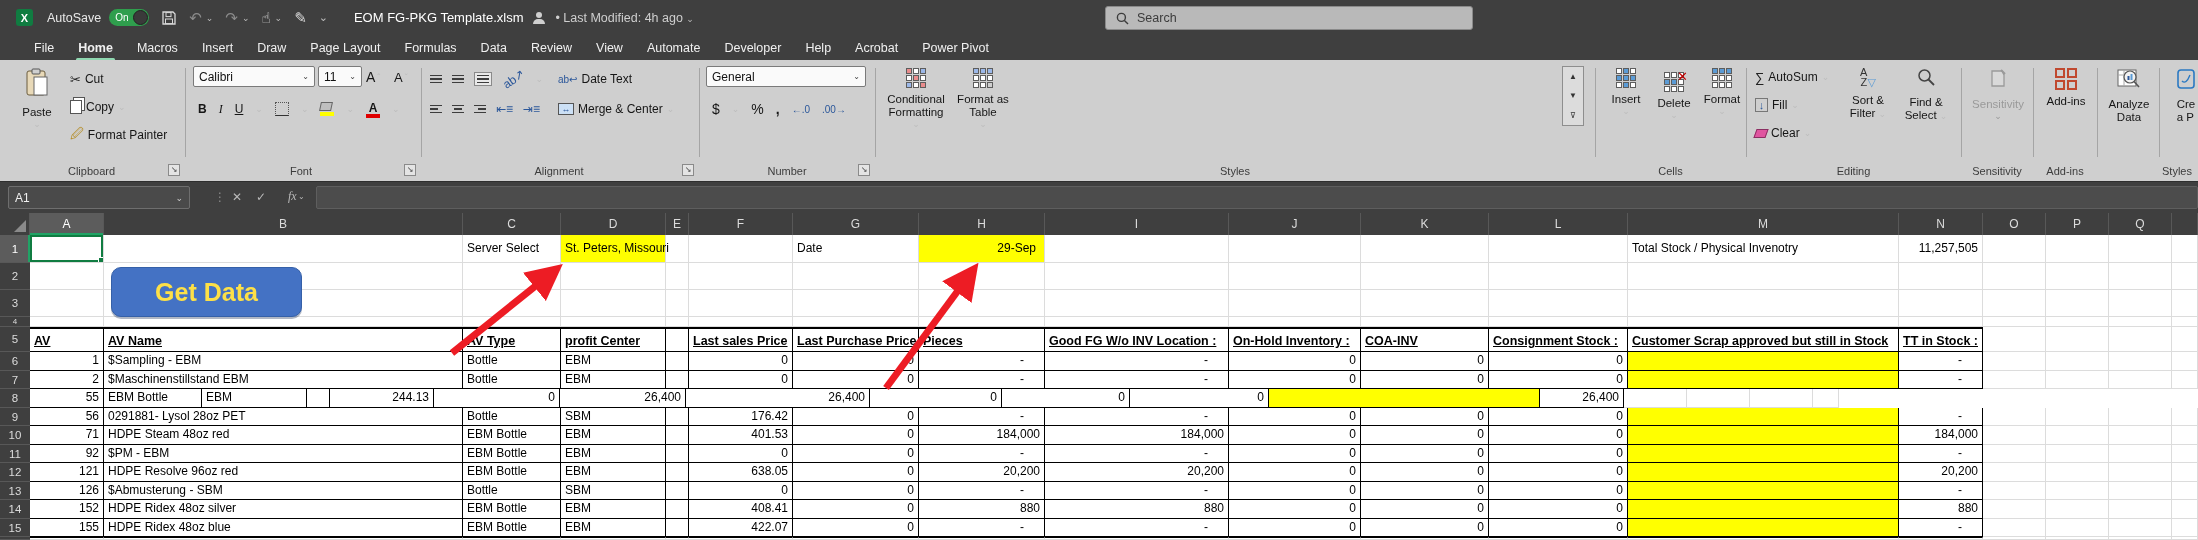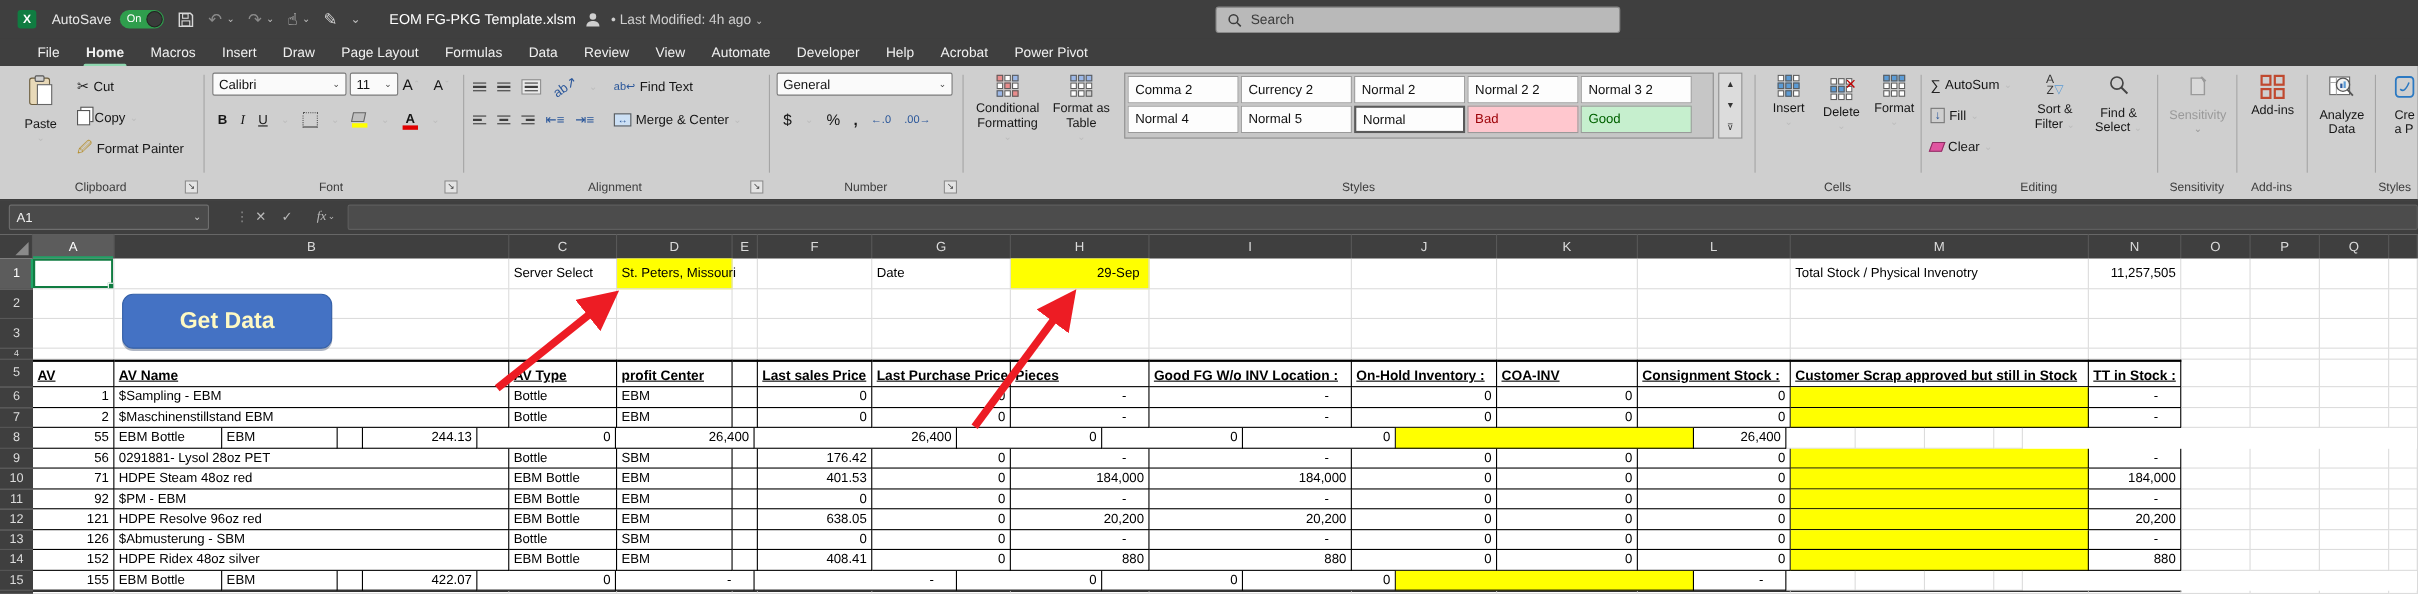--- a/index.html
+++ b/index.html
@@ -92,21 +92,21 @@
   .cell.hdr { font-weight:bold; text-decoration:underline; font-size:12.5px; }
   .cell.right { text-align:right; }
   .cell.dash { text-align:right; padding-right:20px; }
   .cell.yellow { background:#FFFF00; }
   .cell.ovf { overflow:visible; position:relative; z-index:3; }
   .cell.selcell { box-shadow:inset 0 0 0 2px #107C41; position:relative; }
   .cell.selcell::after { content:""; position:absolute; right:-3px; bottom:-3px; width:6px; height:6px;
     background:#107C41; border:1px solid #fff; z-index:5; }
 
   #getdata { position:absolute; left:111px; top:54px; width:191px; height:50px; background:#4472C4;
-    border:1px solid #3560a8; border-radius:10px; color:#fef9c3; font-size:21px; font-weight:600;
+    border:1px solid #3560a8; border-radius:10px; color:#fde047; font-size:25px; font-weight:600;
     display:flex; align-items:center; justify-content:center; box-shadow:0 2px 0 rgba(30,50,90,.35); z-index:4; }
   #arrows { position:absolute; left:0; top:0; width:2198px; height:540px; pointer-events:none; z-index:40; }
 </style>
 </head>
 <body>
 
 <div id="titlebar">
   <div class="xl-icon">X</div>
   <div class="tb-item" style="margin-left:14px;">AutoSave</div>
   <div class="toggle">
@@ -271,21 +271,21 @@
     <span class="bars">
         <i style="width:12px"></i>
         <i style="width:8px;margin-left:auto;"></i>
         <i style="width:12px"></i>
       </span>
     <span style="color:#2b579a;font-size:12px;">⇤≡</span>
     <span style="color:#2b579a;font-size:12px;">⇥≡</span>
   </div>
   <div class="smallrow" style="left:558px;top:8px;">
     <span style="font-size:10px;color:#2b579a;">ab↩</span>
-    <span>Find Text</span>
+    <span>Date Text</span>
     </div>
   <div class="smallrow" style="left:558px;top:38px;">
     <span style="width:16px;height:12px;border:1px solid #555;background:#cce0f5;color:#2b579a;font-size:9px;text-align:center;line-height:11px;">↔</span>
     <span>Merge &amp; Center</span>
       <span class="chev">⌄</span>
     </div>
   <div class="rgroup-label" style="left:424px;width:270px;">Alignment</div>
   <div class="launcher" style="left:682px;">↘</div>
 
   <div class="ddl" style="position:absolute;left:706px;top:6px;width:160px;">
@@ -326,36 +326,20 @@
         <b></b>
         <b style="background:#e98c8c"></b>
         <b></b>
         <b style="background:#9cb8e8"></b>
         <b></b>
         <b style="background:#e98c8c"></b>
     </span>
     <span>Conditional Formatting</span>
       <span class="chev">⌄</span>
   </div>
-  <div id="stylegallery" style="position:absolute;left:1022px;top:6px;width:536px;height:60px;border:1px solid #8e8e8e;background:#c6c6c6;padding:2px;">
-      <div style="display: flex; gap: 2px; margin-bottom: 2px;">
-        <div class="chip">Comma 2</div>
-        <div class="chip">Currency 2</div>
-        <div class="chip">Normal 2</div>
-        <div class="chip">Normal 2 2</div>
-        <div class="chip">Normal 3 2</div>
-      </div>
-      <div style="display: flex; gap: 2px; margin-bottom: 2px;">
-        <div class="chip">Normal 4</div>
-        <div class="chip">Normal 5</div>
-        <div class="chip sel">Normal</div>
-        <div class="chip bad">Bad</div>
-        <div class="chip good">Good</div>
-      </div>
-    </div>
   <div style="position:absolute;left:1562px;top:6px;width:22px;height:60px;border:1px solid #8e8e8e;background:#dcdcdc;display:flex;flex-direction:column;align-items:center;justify-content:space-around;font-size:8px;color:#333;">
     <span>▲</span>
       <span>▼</span>
       <span>⊽</span>
   </div>
   <div class="rgroup-label" style="left:878px;width:714px;">Styles</div>
 
   <div class="bigbtn" style="left:1604px;width:44px;">
     <span class="bicon gridic">
         <b></b>
@@ -800,20 +784,21 @@
         <div class="cell tbl yellow" style="width: 271px; line-height: 17.5px;"></div>
         <div class="cell tbl right" style="width: 84px; line-height: 17.5px;">880</div>
         <div class="cell" style="width: 63px; line-height: 17.5px;"></div>
         <div class="cell" style="width: 63px; line-height: 17.5px;"></div>
         <div class="cell" style="width: 63px; line-height: 17.5px;"></div>
         <div class="cell" style="width: 26px; line-height: 17.5px;"></div>
       </div>
       <div class="srow" style="height: 18.5px;">
         <div class="gut" style="line-height: 18.5px;">15</div>
         <div class="cell tbl right" style="width: 74px; line-height: 17.5px;">155</div>
+        <div class="cell tbl" style="width: 359px; line-height: 17.5px;">HDPE Ridex 48oz blue</div>
         <div class="cell tbl" style="width: 98px; line-height: 17.5px;">EBM Bottle</div>
         <div class="cell tbl" style="width: 105px; line-height: 17.5px;">EBM</div>
         <div class="cell tbl" style="width: 23px; line-height: 17.5px;"></div>
         <div class="cell tbl right" style="width: 104px; line-height: 17.5px;">422.07</div>
         <div class="cell tbl right" style="width: 126px; line-height: 17.5px;">0</div>
         <div class="cell tbl dash" style="width: 126px; line-height: 17.5px;">-</div>
         <div class="cell tbl dash" style="width: 184px; line-height: 17.5px;">-</div>
         <div class="cell tbl right" style="width: 132px; line-height: 17.5px;">0</div>
         <div class="cell tbl right" style="width: 128px; line-height: 17.5px;">0</div>
         <div class="cell tbl right" style="width: 139px; line-height: 17.5px;">0</div>

